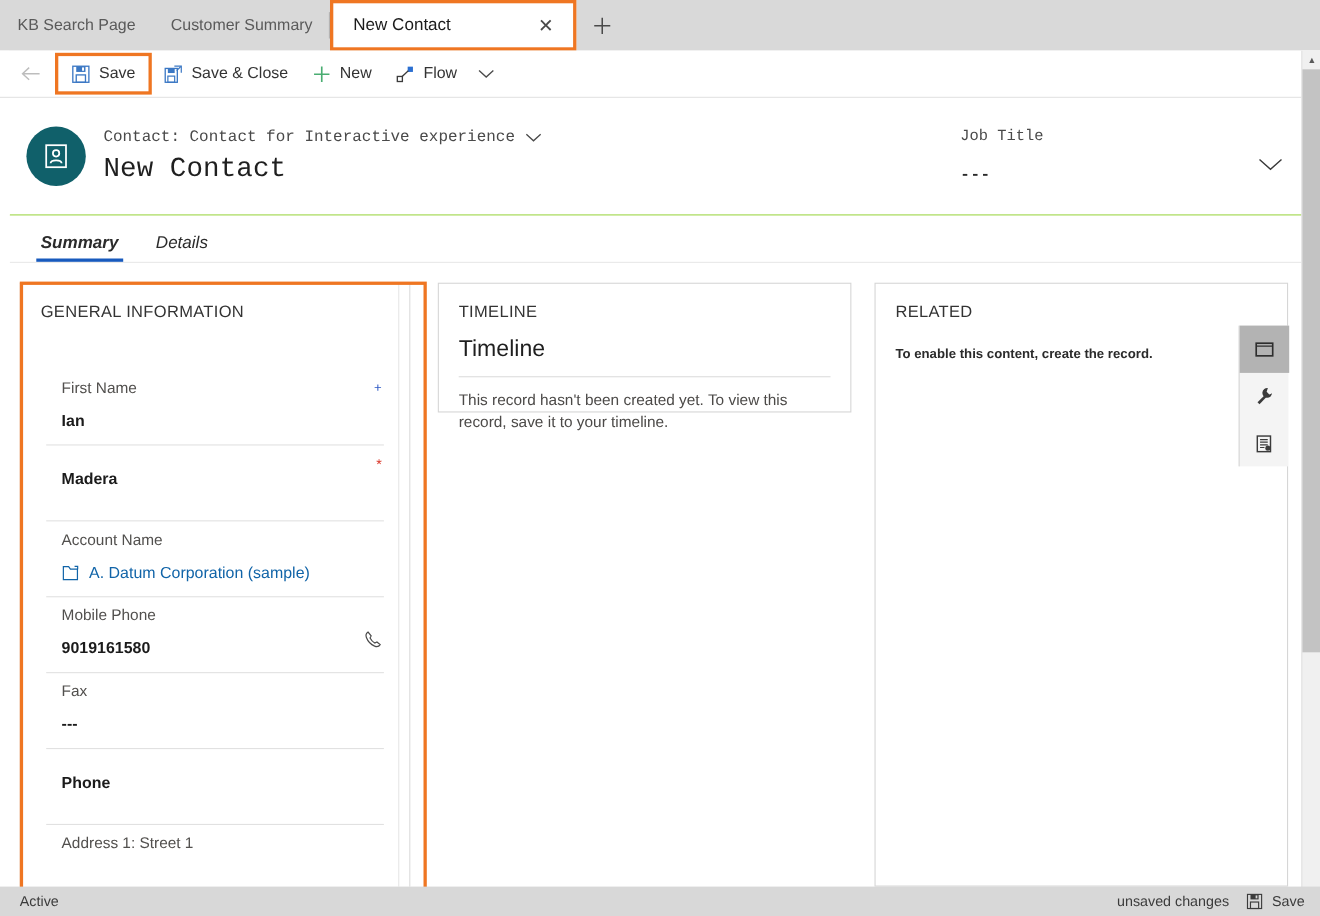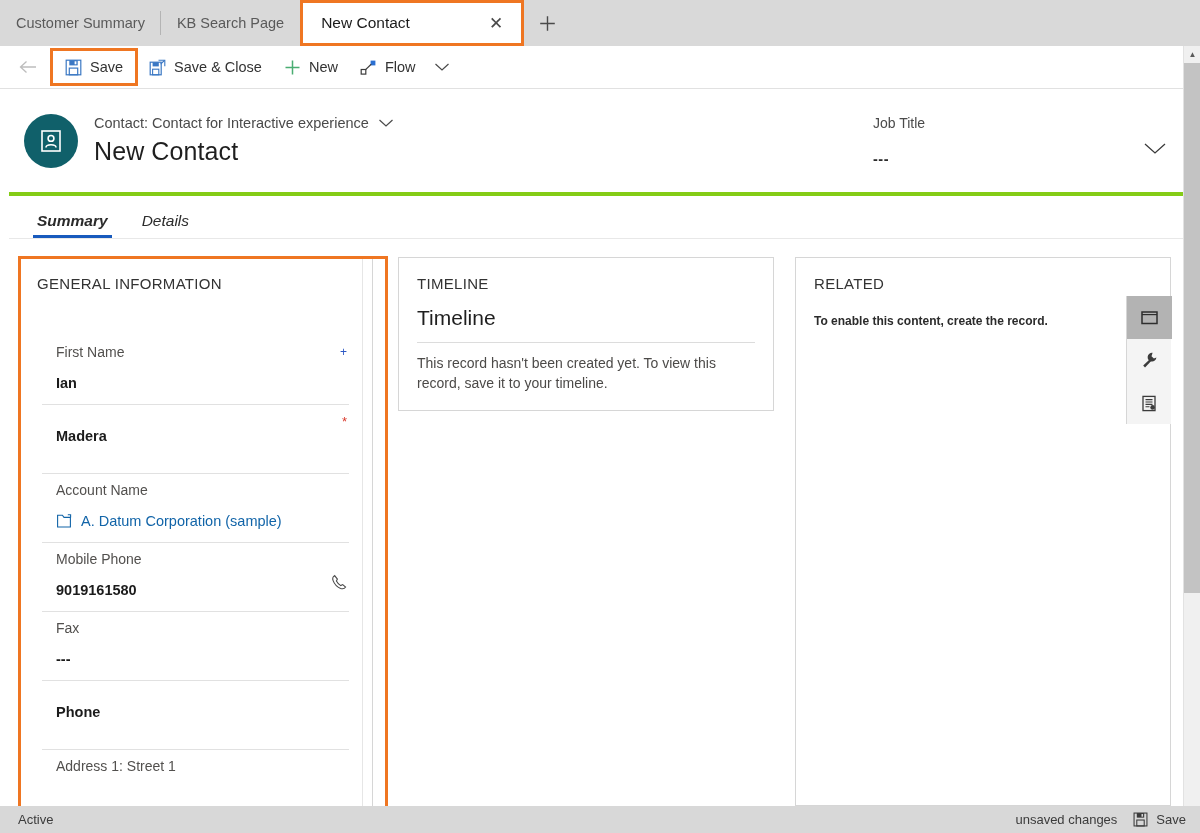--- a/index.html
+++ b/index.html
@@ -100,21 +100,22 @@
     display: flex; align-items: center; justify-content: center;
     width: 30px; height: 36px; color: #444;
   }
 
   
   .rec-header {
     position: absolute; left: 9px; top: 89px;
     width: 1180px; height: 107px;
     background: #ffffff;
     display: flex; align-items: center;
-    border-bottom: 4px solid #84cc16;
+    border-bottom: 1px solid #84cc16;
+    font-family: Liberation Mono, monospace;
   }
   .avatar {
     width: 54px; height: 54px; border-radius: 50%;
     background: #10606a;
     margin-left: 15px;
     display: flex; align-items: center; justify-content: center;
     flex: none;
   }
   .rec-titles { margin-left: 16px; }
   .rec-sub {
@@ -198,21 +199,21 @@
   }
   .f-req.red { color: #d9382b; }
   .f-req.blue { color: #2b57c4; font-size: 12px; }
   .f-trail {
     position: absolute; right: 0px; bottom: 15px;
     color: #4a4a4a;
   }
   .field.short { min-height: 33px; padding-bottom: 4px; }
 
   
-  #card-timeline { left: 389px; top: 17px; width: 376px; height: 154px; }
+  #card-timeline { left: 389px; top: 17px; width: 376px; height: 118px; }
   .tl-title {
     font-size: 21px; color: #1f1f1f;
     padding: 14px 0 0 18px;
   }
   .tl-rule { margin: 12px 18px 0 18px; height: 1px; background: #dcdcdc; }
   .tl-text {
     font-size: 14px; color: #4c4a48;
     padding: 10px 20px 0 18px;
     line-height: 20px;
   }
@@ -288,25 +289,25 @@
     background: #ffffff;
   }
 </style>
 </head>
 <body>
 
 <div class="app">
 
   <div class="tabstrip">
     <div class="tab">
+      <span>KB Search Page</span>
+    </div>
+    <div class="tab">
       <span>Customer Summary</span>
       <span class="sep"></span>
-    </div>
-    <div class="tab">
-      <span>KB Search Page</span>
     </div>
     <div class="tab active">
       <span class="tab-label">New Contact</span>
       <span class="tab-close">✕</span>
     </div>
     <div class="newtab">
       <svg width="19" height="19" viewBox="0 0 19 19">
         <path d="M9.5 2.2 V16.8 M2.2 9.5 H16.8" stroke="#4a4a4a" stroke-width="1.4" fill="none"></path>
       </svg>
     </div>

